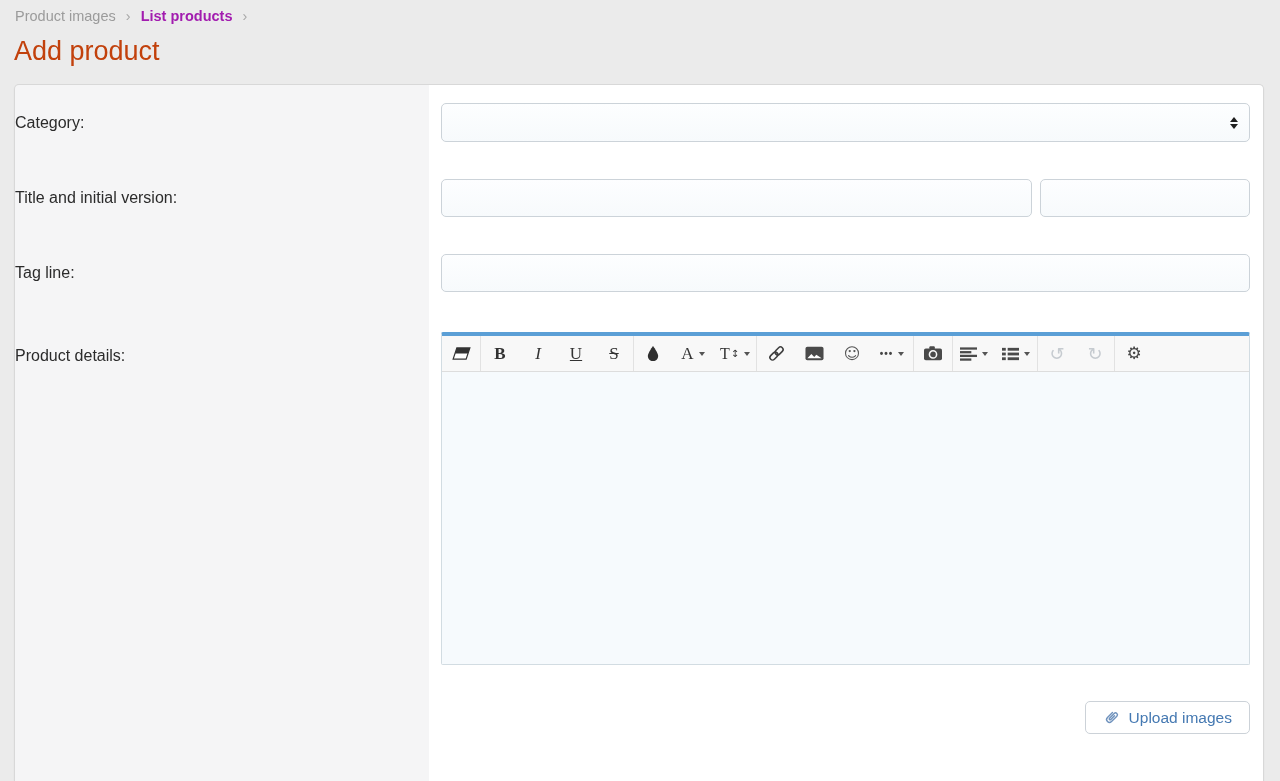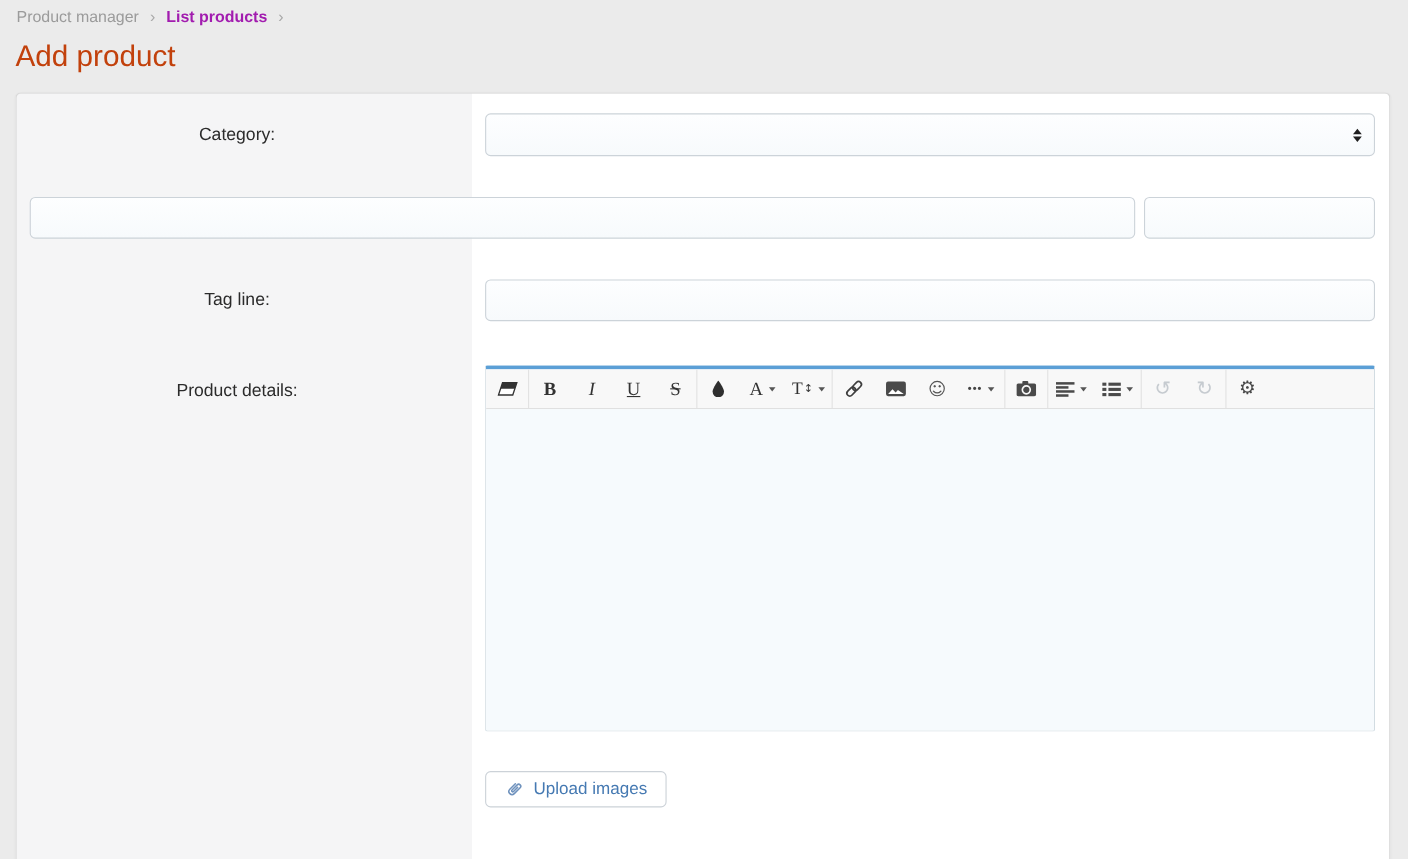--- a/index.html
+++ b/index.html
@@ -35,25 +35,25 @@
     border: 1px solid #d8d8d8;
     border-bottom: none;
     border-radius: 5px 5px 0 0;
     background: linear-gradient(90deg, #f5f5f6 0, #f5f5f6 414px, #ffffff 414px);
     box-shadow: 0 1px 2px rgba(0,0,0,0.05);
     padding-top: 18px;
     padding-bottom: 50px;
   }
   .form-row { display: flex; margin-bottom: 37px; }
   .form-row.tagline-row { margin-bottom: 40px; }
-  .form-row.upload-row { margin-bottom: 0; margin-top: 0; }
+  .form-row.upload-row { margin-bottom: 0; margin-top: 0; justify-content: flex-end; }
   .form-label {
     width: 414px;
     flex: 0 0 414px;
-    text-align: center;
+    text-align: left;
     padding-right: 13px;
     padding-top: 9px;
     font-size: 16px;
     line-height: 20px;
     color: #2b2b2b;
   }
   .form-control-col { flex: 1; padding-left: 12px; padding-right: 13px; }
   
   .text-input, .select-box {
     width: 100%;
@@ -151,21 +151,21 @@
     font-size: 15.5px;
     font-family: "Liberation Sans", "DejaVu Sans", sans-serif;
     cursor: pointer;
   }
   svg { display: block; }
 </style>
 </head>
 <body>
 
 <div class="breadcrumb">
-  <span class="crumb">Product manager</span>
+  <span class="crumb">Product images</span>
   <span class="sep">›</span>
   <span class="crumb strong">List products</span>
   <span class="sep">›</span>
 </div>
 
 <h1 class="page-title">Add product</h1>
 
 <div class="card">
 
   <div class="form-row">
@@ -175,20 +175,21 @@
         <span></span>
         <span class="stepper">
           <span class="tri-up"></span>
           <span class="tri-down"></span>
         </span>
       </div>
     </div>
   </div>
 
   <div class="form-row">
+    <div class="form-label">Title and initial version:</div>
     <div class="form-control-col">
       <div class="dual-inputs">
         <input type="text" class="text-input title-input" value="" style="">
         <input type="text" class="text-input version-input" value="" style="">
       </div>
     </div>
   </div>
 
   <div class="form-row tagline-row">
     <div class="form-label">Tag line:</div>

